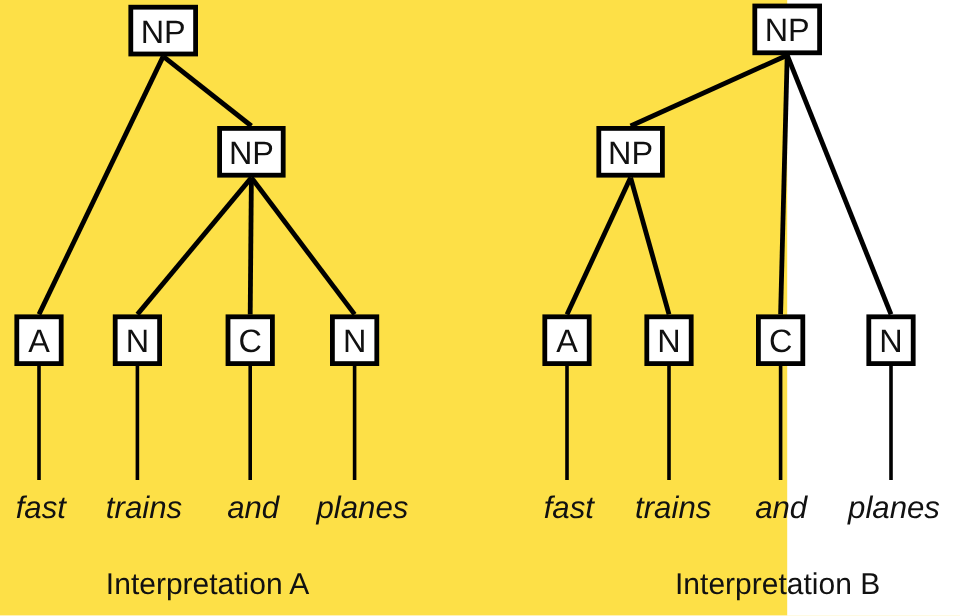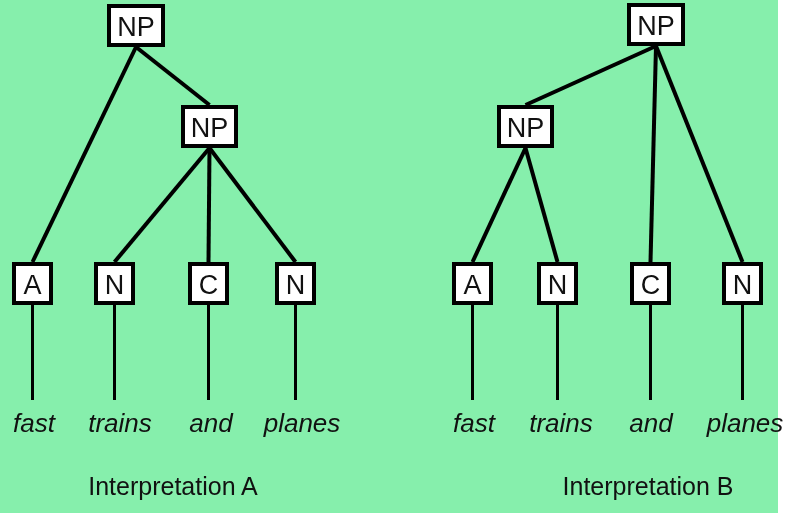--- a/index.html
+++ b/index.html
@@ -9,23 +9,23 @@
   }
   body {
     width: 800px;
     height: 513px;
     overflow: hidden;
     font-family: "Liberation Sans", sans-serif;
     color: #000000;
   }
   #canvas {
     position: relative;
-    width: 778px;
+    width: 656px;
     height: 513px;
-    background: #86efac;
+    background: #fde047;
   }
   svg#tree-svg {
     position: absolute;
     left: 0;
     top: 0;
     width: 800px;
     height: 513px;
     display: block;
   }
   .node-box {

